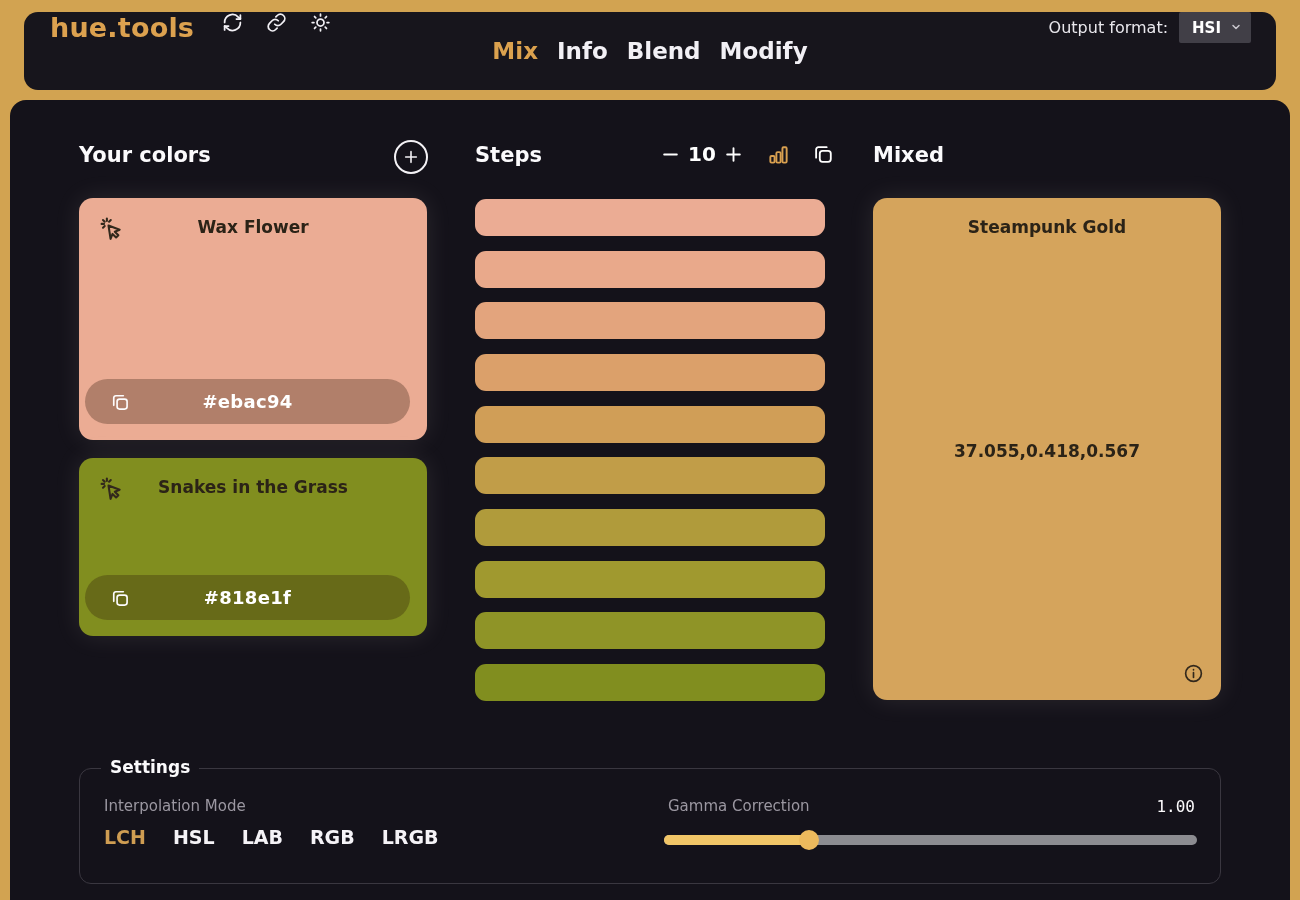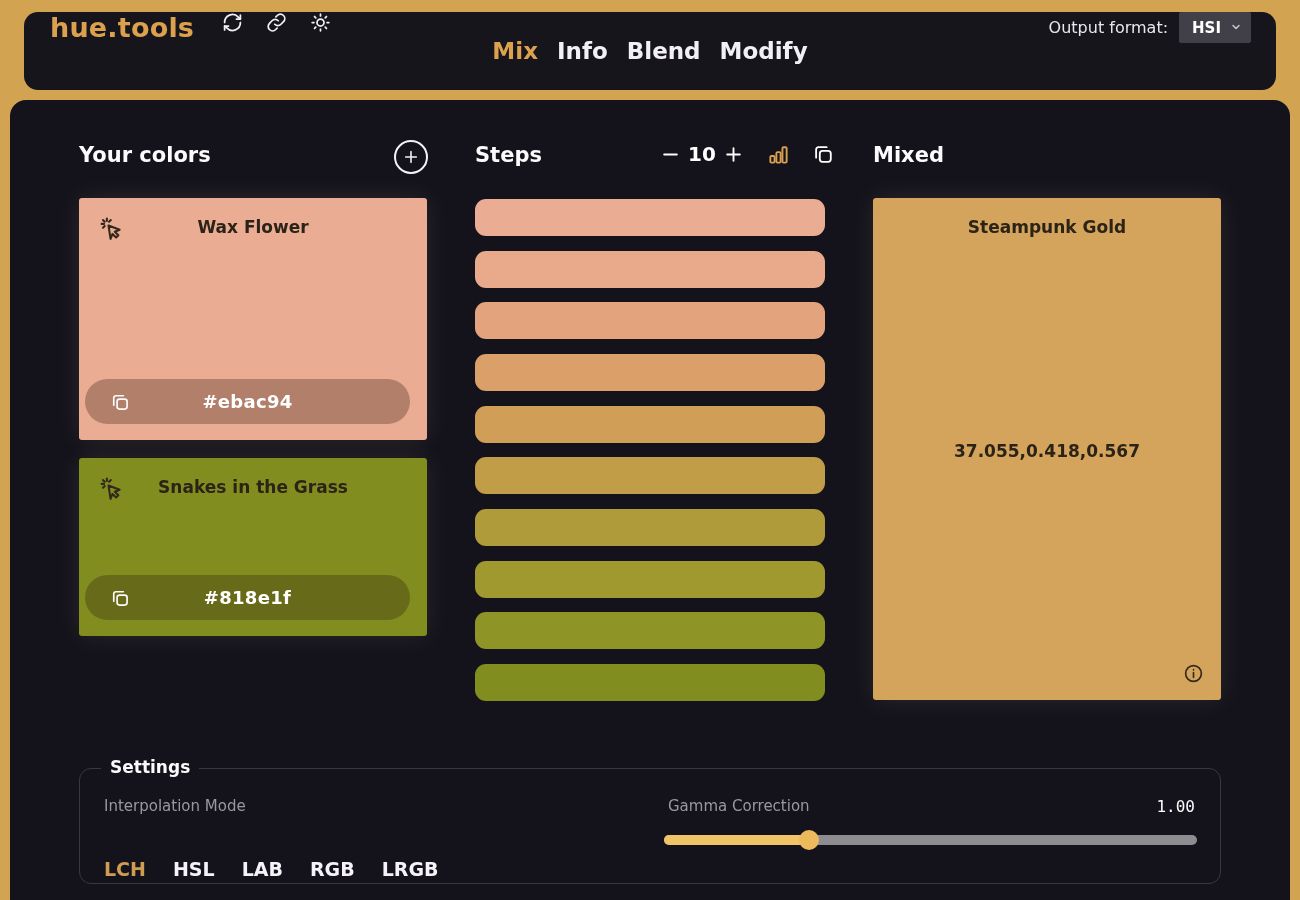--- a/index.html
+++ b/index.html
@@ -44,21 +44,21 @@
     border:2px solid #f4f2f6; border-radius:50%; cursor:pointer;
     display:flex; align-items:center; justify-content:center;
   }
   .plus-button svg { width:16px; height:16px; stroke:#f4f2f6; }
   .steps-controls { position:absolute; left:651px; top:42px; display:flex; align-items:center; }
   .steps-controls .icon-btn { cursor:pointer; display:flex; align-items:center; }
   .steps-controls svg { display:block; }
   .step-count { font-size:20px; font-weight:600; color:#fff; margin:0 8px; }
   
   .card {
-    position:absolute; width:348px; border-radius:3px;
+    position:absolute; width:348px; border-radius:14px;
     box-shadow:0 0 26px rgba(250,235,220,0.10);
   }
   .card-title { text-align:center; padding-top:19px; font-size:17px; font-weight:600; color:#2b2317; }
   .cursor-icon { position:absolute; left:19px; top:17px; width:26px; height:26px; }
   .cursor-icon svg { width:26px; height:26px; stroke:#32281c; }
   .hex-pill {
     position:absolute; left:6px; right:17px; bottom:16px; height:45px;
     border-radius:23px; background:rgba(42,22,10,0.30);
     display:flex; align-items:center; justify-content:center; cursor:pointer;
   }
@@ -84,21 +84,21 @@
     position:absolute; left:69px; top:668px; width:1142px; height:116px;
     border:1px solid #3a3740; border-radius:12px;
   }
   .settings-legend {
     position:absolute; left:21px; top:-12px; background:#14121a; padding:0 9px;
     font-size:17px; font-weight:700; color:#fbfafc;
   }
   .interp-label, .gamma-label { position:absolute; top:28px; font-size:15px; color:#9b97a1; }
   .interp-label { left:24px; }
   .gamma-label { left:588px; }
-  .modes-row { position:absolute; left:24px; top:57px; display:flex; gap:27px;margin-top:32px; }
+  .modes-row { position:absolute; left:24px; top:57px; display:flex; gap:27px; }
   .mode-item { font-size:19px; font-weight:700; color:#f5f3f7; cursor:pointer; }
   .mode-item.active { color:#cf9d52; }
   .gamma-value {
     position:absolute; right:25px; top:28px; font-size:16px; color:#fbfafc;
     font-family:"DejaVu Sans Mono","Liberation Mono",monospace;
   }
   .slider { position:absolute; left:584px; top:61px; width:533px; height:20px; cursor:pointer; }
   .slider .track {
     position:absolute; left:0; right:0; top:5px; height:10px; border-radius:5px; background:#8c8c91;
   }

